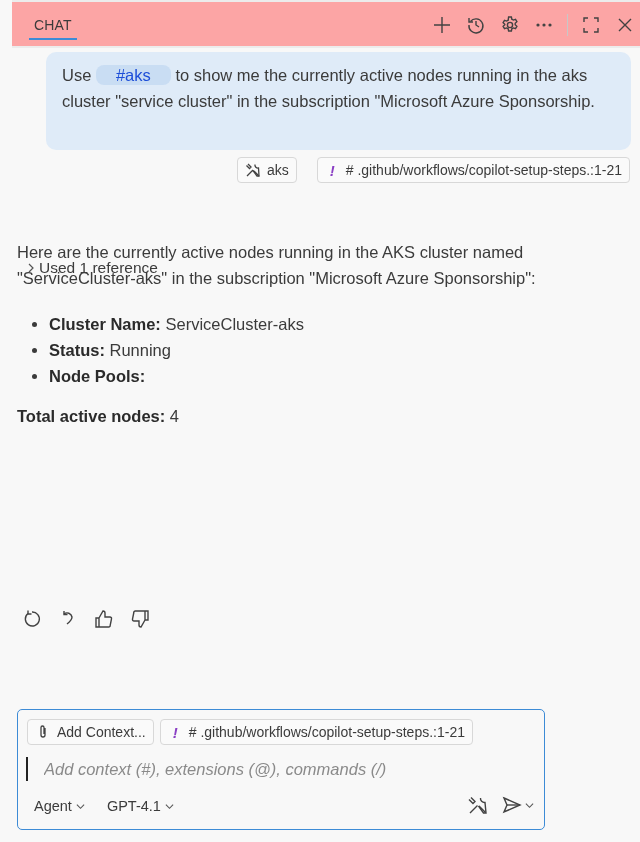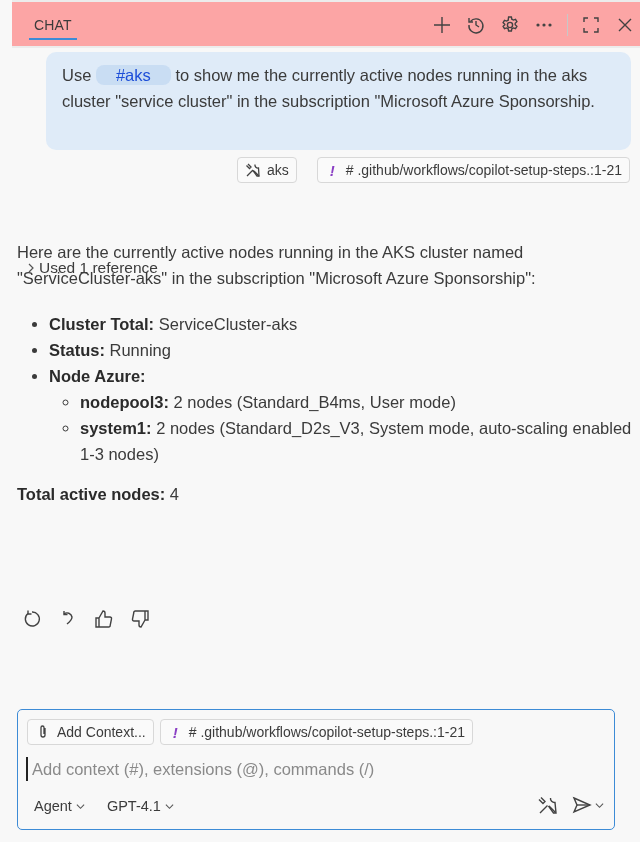--- a/index.html
+++ b/index.html
@@ -60,30 +60,30 @@
   .response ul li { list-style: disc; }
   .response ul ul { margin: 0; padding-left: 31px; }
   .response ul ul li { list-style: circle; }
   b { font-weight: bold; color: #2b2b2b; }
 
   .feedback { position: absolute; left: 20px; top: 607px; display: flex; gap: 12px; }
   .fb { width: 24px; height: 24px; display: flex; align-items: center; justify-content: center; cursor: pointer; }
   .fb svg { width: 20px; height: 20px; stroke: #424242; fill: none; stroke-width: 1.4; }
 
   .input-box {
-    position: absolute; left: 17px; top: 709px; width: 598px; height: 121px;
+    position: absolute; left: 17px; top: 709px; width: 528px; height: 121px;
     border: 1.5px solid #3d8bd6; border-radius: 5px; background: #f8f8f8;
   }
   .input-chips { position: absolute; left: 9px; top: 9px; display: flex; gap: 6px; }
   .input-chips .chip { height: 26px; font-size: 14px; }
   .prompt-input {
     position: absolute; left: 8px; top: 47px; width: 590px; height: 24px;
     border: none; outline: none; background: transparent;
     font-family: "Liberation Sans", sans-serif; font-size: 16.5px; color: #3b3b3b;
-    border-left: 2px solid #222; padding-left: 4px;
+    border-left: 2px solid #222; padding-left: 16px; font-style: italic;
   }
   .prompt-input::placeholder { color: #8a8a8a; }
   .input-footer { position: absolute; left: 8px; top: 86px; display: flex; gap: 6px; align-items: center; }
   .dd { font-size: 14.5px; color: #3b3b3b; padding: 2px 8px; display: flex; align-items: center; gap: 4px; cursor: pointer; }
   .dd svg { width: 9px; height: 9px; stroke: #555; fill: none; stroke-width: 1.2; }
   .input-right { position: absolute; right: 10px; top: 85px; display: flex; gap: 14px; align-items: center; }
   .input-right svg { stroke: #424242; fill: none; stroke-width: 1.4; }
 </style>
 </head>
 <body>
@@ -151,27 +151,23 @@
 <div class="refs">
   <svg class="chev" viewBox="0 0 10 10">
       <path d="M3 1l4 4-4 4" stroke="#555" fill="none" stroke-width="1.2"></path>
     </svg>
   <span>Used 1 reference</span>
 </div>
 
 <div class="response">
   <p>Here are the currently active nodes running in the AKS cluster named "ServiceCluster-aks" in the subscription "Microsoft Azure Sponsorship":</p>
   <ul>
-    <li><b>Cluster Total:</b><span> ServiceCluster-aks</span></li>
+    <li><b>Cluster Name:</b><span> ServiceCluster-aks</span></li>
     <li><b>Status:</b><span> Running</span></li>
-    <li><b>Node Azure:</b>
-      <ul>
-        <li><b>nodepool3:</b><span> 2 nodes (Standard_B4ms, User mode)</span></li>
-        <li><b>system1:</b><span> 2 nodes (Standard_D2s_V3, System mode, auto-scaling enabled 1-3 nodes)</span></li>
-      </ul>
+    <li><b>Node Pools:</b>
     </li>
   </ul>
   <p><b>Total active nodes:</b><span> 4</span></p>
 </div>
 
 <div class="feedback">
   <div class="fb">
     <svg viewBox="0 0 20 20">
         <path d="M6 4.5A7 7 0 1 0 10 3"></path>
         <path d="M6 1.5v3.5h3.5"></path>

